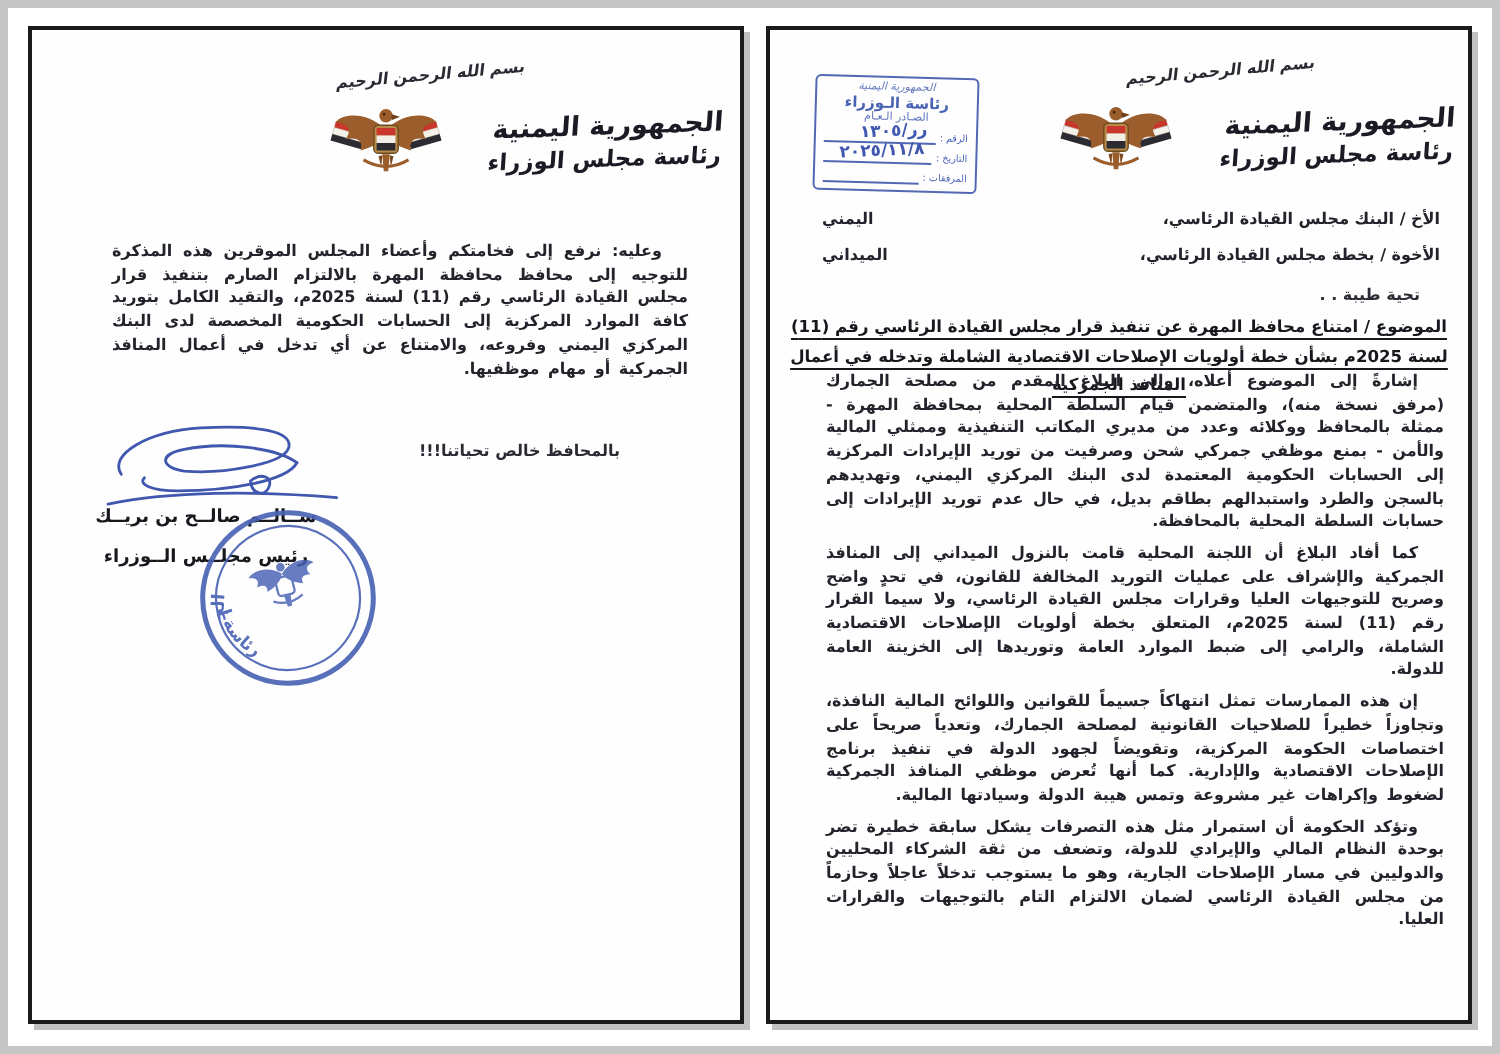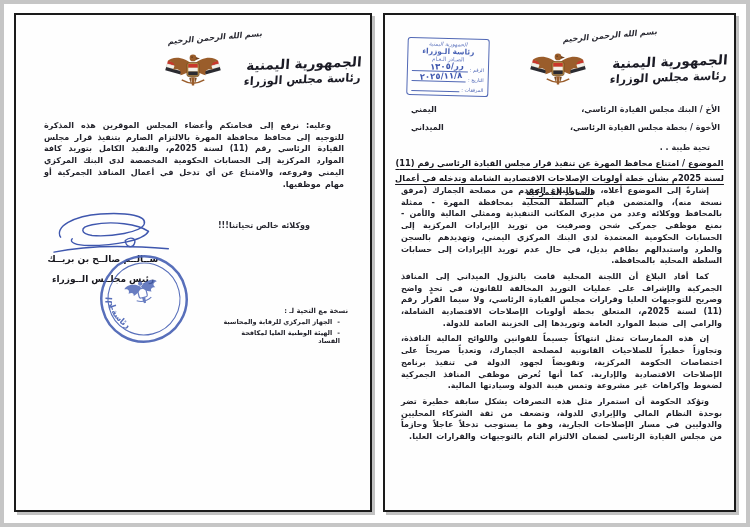--- a/index.html
+++ b/index.html
@@ -31,21 +31,21 @@
     transform:skewX(-6deg) rotate(-2deg);
   }
   .letterhead .lh1{font-size:13.5px;font-weight:bold;white-space:nowrap;}
   .letterhead .lh2{font-size:11.5px;font-weight:bold;white-space:nowrap;}
 
   
   .bodytext{
     position:absolute;text-align:justify;font-weight:bold;color:#23232b;
     font-size:8px;line-height:11.7px;word-spacing:1.5px;letter-spacing:.15px;
   }
-  .bodytext p{margin:0 0 4px 4px;text-indent:13px;}
+  .bodytext p{margin:0 0 4px 16px;text-indent:13px;}
 
   
   .stamp-box{
     position:absolute;left:22px;top:23px;width:82px;height:58px;
     border:1.5px solid #5168b5;border-radius:3px;color:#4a63b5;
     transform:rotate(1.6deg);padding:2px 4px;box-sizing:border-box;
     background:rgba(255,255,255,.2);
   }
   .sb-script{font-size:5.5px;text-align:center;transform:skewX(-14deg);opacity:.85;white-space:nowrap;}
   .sb-office{font-size:7.5px;font-weight:bold;text-align:center;letter-spacing:1px;white-space:nowrap;}
@@ -135,21 +135,21 @@
 
     <div class="letterhead" style="left:245px;top:40px;width:100px;">
       <div class="lh1">الجمهورية اليمنية</div>
       <div class="lh2">رئاسة مجلس الوزراء</div>
     </div>
 
     <div class="bodytext" style="right:26px;left:24px;top:105px;">
       <p>وعليه: نرفع إلى فخامتكم وأعضاء المجلس الموقرين هذه المذكرة للتوجيه إلى محافظ محافظة المهرة بالالتزام الصارم بتنفيذ قرار مجلس القيادة الرئاسي رقم (11) لسنة 2025م، والتقيد الكامل بتوريد كافة الموارد المركزية إلى الحسابات الحكومية المخصصة لدى البنك المركزي اليمني وفروعه، والامتناع عن أي تدخل في أعمال المنافذ الجمركية أو مهام موظفيها.</p>
     </div>
 
-    <div class="closing">ووكلائه خالص تحياتنا!!!</div>
+    <div class="closing">بالمحافظ خالص تحياتنا!!!</div>
 
     <svg class="sig-scribble" viewBox="0 0 160 70">
       <g stroke="#3f57ae" stroke-width="1.7" fill="none" stroke-linecap="round">
         <path d="M18 34 C10 22 34 8 66 6 C100 4 122 8 119 18 C116 28 78 34 56 32 C42 30 40 22 56 19 C80 14 112 18 124 27"></path>
         <path d="M124 27 C118 38 84 44 52 44 C36 44 28 40 32 36"></path>
         <path d="M10 52 C48 44 100 44 148 48"></path>
         <path d="M96 38 c6 -5 14 -3 11 4 c-2 5 -10 5 -11 -4 z"></path>
       </g>
     </svg>
 
@@ -172,27 +172,20 @@
       <g opacity="0.9">
         <path d="M55 40 C48 33 38 34 35 38 C40 38.5 41 41 38.5 44.5 C43 43.5 45 45 44 48.5 C48 47.5 52 45 54 42 Z" fill="#4a63b5"></path>
         <path d="M55 40 C62 33 72 34 75 38 C70 38.5 69 41 71.5 44.5 C67 43.5 65 45 66 48.5 C62 47.5 58 45 56 42 Z" fill="#4a63b5"></path>
         <circle cx="55" cy="36" r="2.6" fill="#4a63b5"></circle>
         <rect x="50" y="42" width="10" height="11" rx="2" fill="none" stroke="#4a63b5" stroke-width="1.4"></rect>
         <path d="M53 53 L57 53 L56.3 60 L53.7 60 Z" fill="#4a63b5"></path>
         <path d="M46 55 Q55 60 64 55" stroke="#4a63b5" stroke-width="1.3" fill="none"></path>
       </g>
     </svg>
 
-    <div class="cc">
-      <div class="cc-heading">نسخة مع التحية لـ :</div>
-      <ul>
-        <li>الجهاز المركزي للرقابة والمحاسبة</li>
-        <li>الهيئة الوطنية العليا لمكافحة الفساد</li>
-      </ul>
-    </div>
   </div>
 
   <div class="page page-right">
 
     <div class="bismillah" style="left:178px;top:16px;">بسم الله الرحمن الرحيم</div>
 
     <svg class="emblem" style="left:143px;top:33px;width:60px;height:45px;" viewBox="0 0 64 48">
       <use href="#emblem"></use>
     </svg>
 

